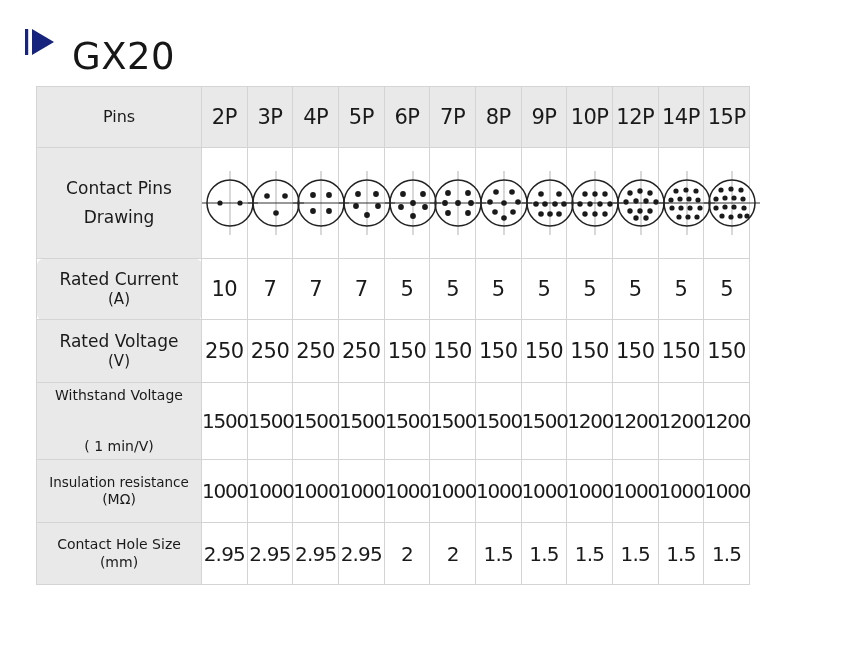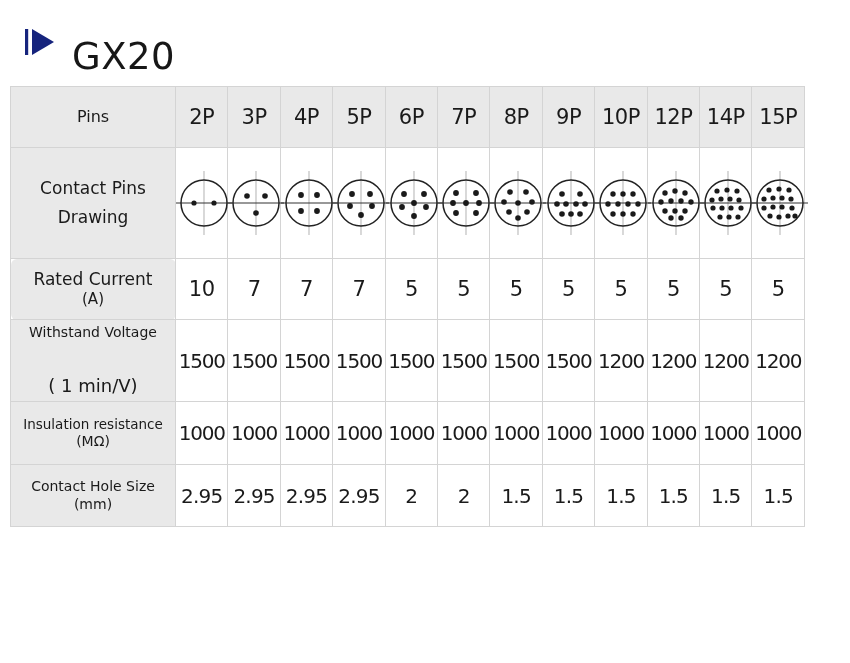--- a/index.html
+++ b/index.html
@@ -34,23 +34,23 @@
     letter-spacing: 0.5px;
     color: #171717;
     line-height: 1;
     font-family: "DejaVu Sans", sans-serif;
     margin-top: 28px;
   }
 
   
   #spec-table {
     position: absolute;
-    left: 10px;
+    left: 36px;
     top: 86px;
-    width: 795px;
+    width: 714px;
     border-collapse: collapse;
     table-layout: fixed;
   }
   #spec-table td, #spec-table th {
     border: 1px solid #d4d4d4;
     padding: 0;
     text-align: center;
     vertical-align: middle;
     background: #ffffff;
   }
@@ -82,21 +82,21 @@
 
   .r-current .rowhead  { font-size: 17px; }
   .r-current .rowhead .l2 { font-size: 15px; }
   .r-current td { height: 52px; border-radius: 6px; }
 
   .r-voltage .rowhead  { font-size: 17px; }
   .r-voltage .rowhead .l2 { font-size: 15px; }
   .r-voltage td { height: 54px; }
 
   .r-withstand .rowhead { font-size: 14px; }
-  .r-withstand .rowhead .l2 { font-size: 18px; margin-top: 33px; }
+  .r-withstand .rowhead .l2 { font-size: 14px; margin-top: 33px; }
   .r-withstand td { height: 53px; }
   .r-withstand .vcell { font-size: 20px; letter-spacing: -1.2px; }
 
   .r-insulation .rowhead { font-size: 13.5px; }
   .r-insulation .rowhead .l2 { font-size: 14px; }
   .r-insulation td { height: 54px; }
   .r-insulation .vcell { font-size: 20px; letter-spacing: -1.2px; }
 
   .r-contactres .rowhead { font-size: 14px; }
   .r-contactres .rowhead .l2 { font-size: 14px; }
@@ -331,20 +331,38 @@
         <td class="vcell">7</td>
         <td class="vcell">5</td>
         <td class="vcell">5</td>
         <td class="vcell">5</td>
         <td class="vcell">5</td>
         <td class="vcell">5</td>
         <td class="vcell">5</td>
         <td class="vcell">5</td>
         <td class="vcell">5</td>
       </tr>
+      <tr class="r-voltage">
+        <td class="rowhead">
+          <span class="l1">Rated Voltage</span>
+          <span class="l2">(V)</span>
+        </td>
+        <td class="vcell">250</td>
+        <td class="vcell">250</td>
+        <td class="vcell">250</td>
+        <td class="vcell">250</td>
+        <td class="vcell">150</td>
+        <td class="vcell">150</td>
+        <td class="vcell">150</td>
+        <td class="vcell">150</td>
+        <td class="vcell">150</td>
+        <td class="vcell">150</td>
+        <td class="vcell">150</td>
+        <td class="vcell">150</td>
+      </tr>
       <tr class="r-withstand">
         <td class="rowhead">
           <span class="l1">Withstand Voltage</span>
           <span class="l2">( 1 min/V)</span>
         </td>
         <td class="vcell">1500</td>
         <td class="vcell">1500</td>
         <td class="vcell">1500</td>
         <td class="vcell">1500</td>
         <td class="vcell">1500</td>

